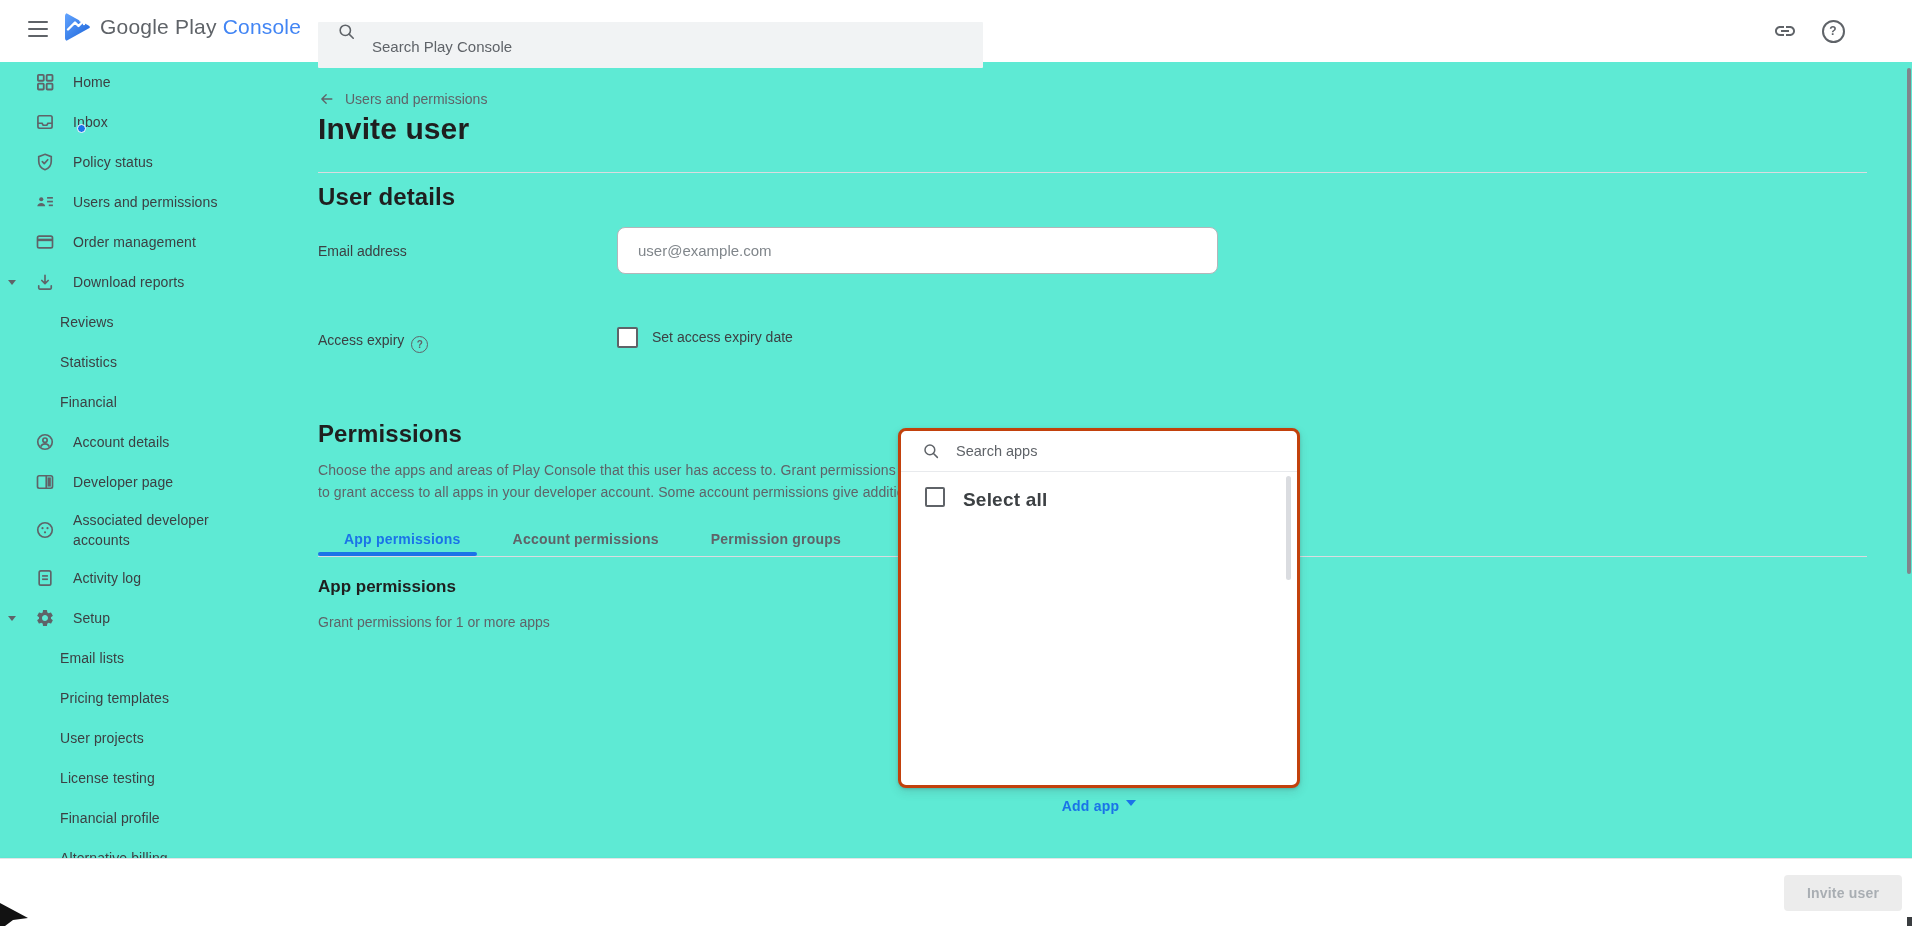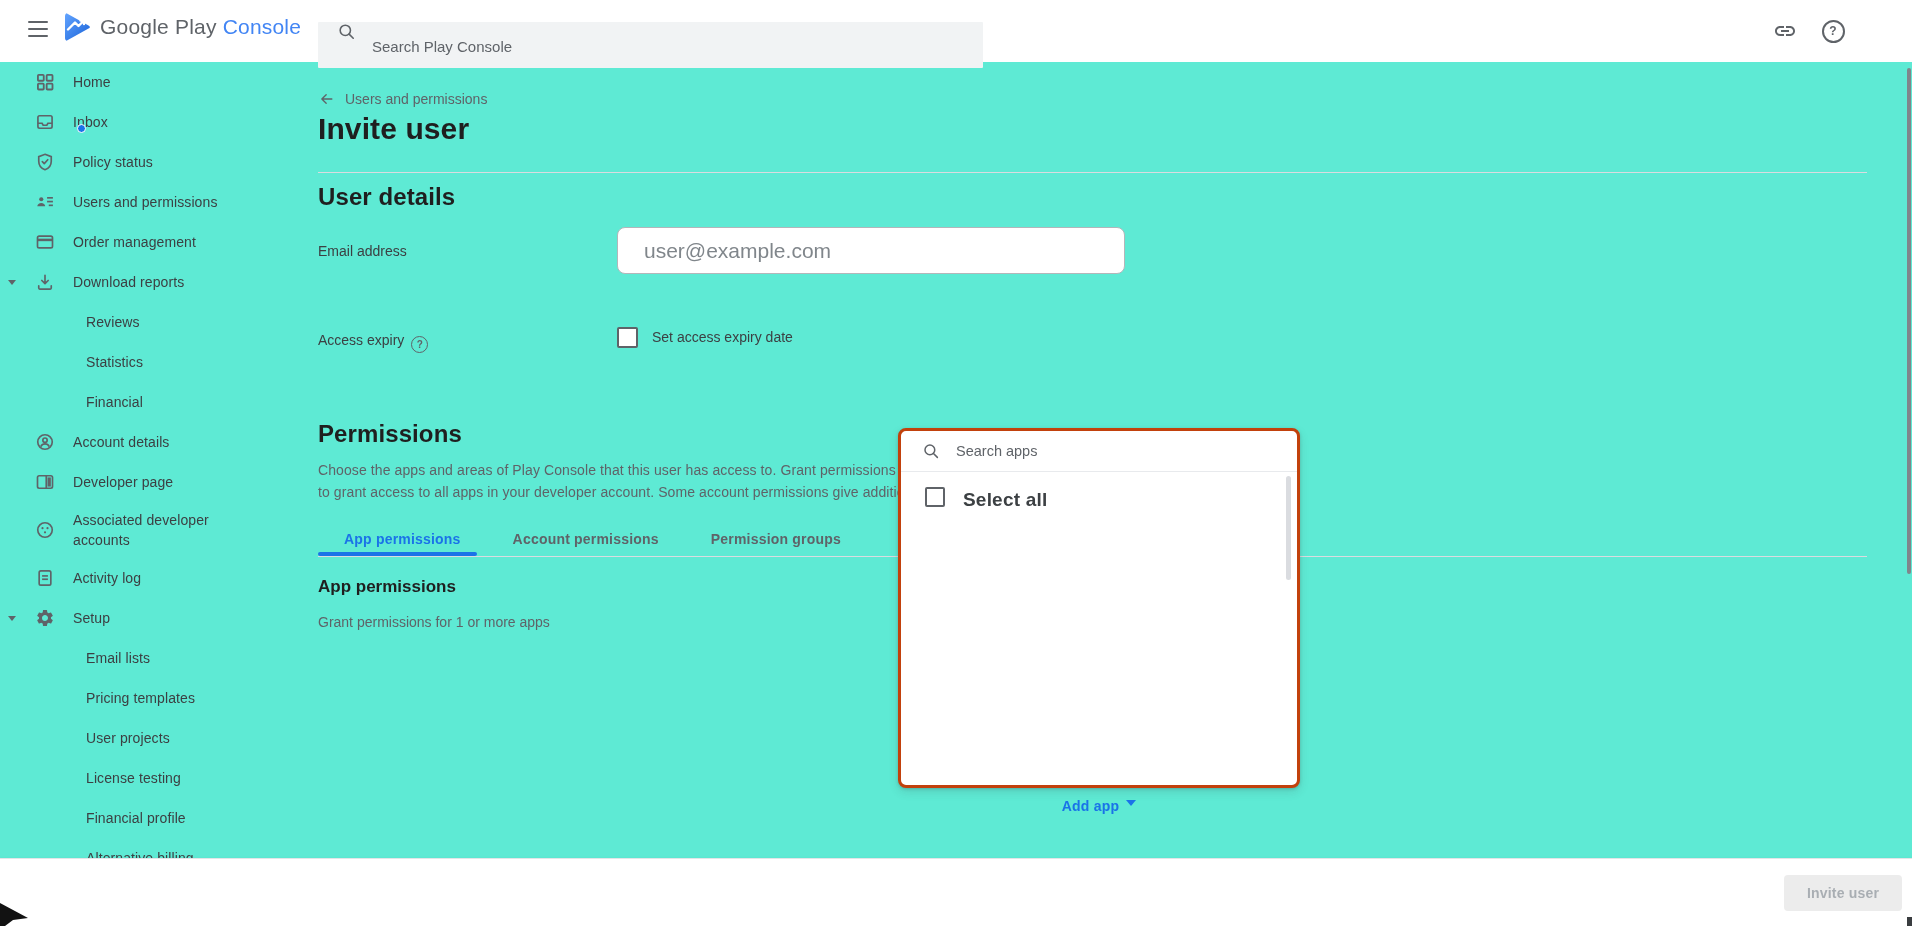--- a/index.html
+++ b/index.html
@@ -20,35 +20,35 @@
   .sb-icon{margin:0 14px 0 19px;display:flex;}
   .top-icon{position:absolute;top:18px;width:26px;height:26px;display:flex;align-items:center;justify-content:center;cursor:pointer;}
   .help-circle{width:19px;height:19px;border:2px solid #5f6368;border-radius:50%;display:flex;align-items:center;justify-content:center;
                font-size:12px;font-weight:700;color:#5f6368;}
 
   
   .sidebar{position:absolute;left:0;top:62px;width:290px;z-index:1;}
   .srow{display:flex;align-items:center;height:40px;padding-left:35px;position:relative;cursor:pointer;}
   .srow .ic{width:20px;height:20px;margin-right:18px;flex:none;display:flex;}
   .srow .lbl{font-size:14px;color:#3c4043;letter-spacing:.1px;line-height:20px;}
-  .srow.sub{padding-left:86px;}
+  .srow.sub{padding-left:60px;}
   .srow.assoc{height:56px;}
   .srow.assoc .lbl{width:175px;}
   .caret-exp{position:absolute;left:8px;top:50%;margin-top:-2px;width:0;height:0;
              border-left:4.5px solid transparent;border-right:4.5px solid transparent;border-top:5px solid #5f6368;}
   .inbox-dot{position:absolute;left:42px;top:12px;width:7px;height:7px;background:#1a73e8;border:1.5px solid #fff;border-radius:50%;}
 
   
   .bc{position:absolute;left:318px;top:91px;display:flex;align-items:center;gap:10px;font-size:14px;color:#5f6368;}
   .page-title{position:absolute;left:318px;top:112px;font-size:30px;font-weight:600;color:#1f1f1f;letter-spacing:.1px;}
   .rule{position:absolute;height:1px;background:#dadce0;}
   .h-section{position:absolute;font-size:24px;font-weight:600;color:#1f1f1f;letter-spacing:.1px;}
   .field-label{position:absolute;font-size:14px;color:#3c4043;}
-  .email-input{position:absolute;left:617px;top:227px;width:508px;height:47px;border:1px solid #b3b6ba;border-radius:8px;
-               box-sizing:border-box;padding:0 26px;font-family:inherit;font-size:21px;color:#202124;outline:none;}
+  .email-input{position:absolute;left:617px;top:227px;width:601px;height:47px;border:1px solid #b3b6ba;border-radius:8px;
+               box-sizing:border-box;padding:0 20px;font-family:inherit;font-size:15px;color:#202124;outline:none;}
   .email-input::placeholder{color:#80868b;}
   .help-sm{display:inline-flex;width:15px;height:15px;border:1.5px solid #5f6368;border-radius:50%;align-items:center;justify-content:center;
            font-size:10px;font-weight:700;color:#5f6368;margin-left:7px;vertical-align:-3px;cursor:pointer;}
   .checkbox{position:absolute;width:17px;height:17px;border:2px solid #5f6368;border-radius:2px;background:#fff;cursor:pointer;}
   .cb-label{position:absolute;font-size:14px;color:#3c4043;}
   .desc-line{position:absolute;font-size:14px;color:#5f6368;white-space:nowrap;letter-spacing:.1px;}
   .tabs{position:absolute;left:318px;top:524px;display:flex;height:32px;}
   .tab{padding:0 26px;font-size:14px;font-weight:600;color:#5f6368;line-height:30px;cursor:pointer;letter-spacing:.2px;}
   .tab.active{color:#1a73e8;}
   .tab-underline{position:absolute;left:318px;top:552px;width:159px;height:4px;background:#1a73e8;border-radius:4px;z-index:2;}

